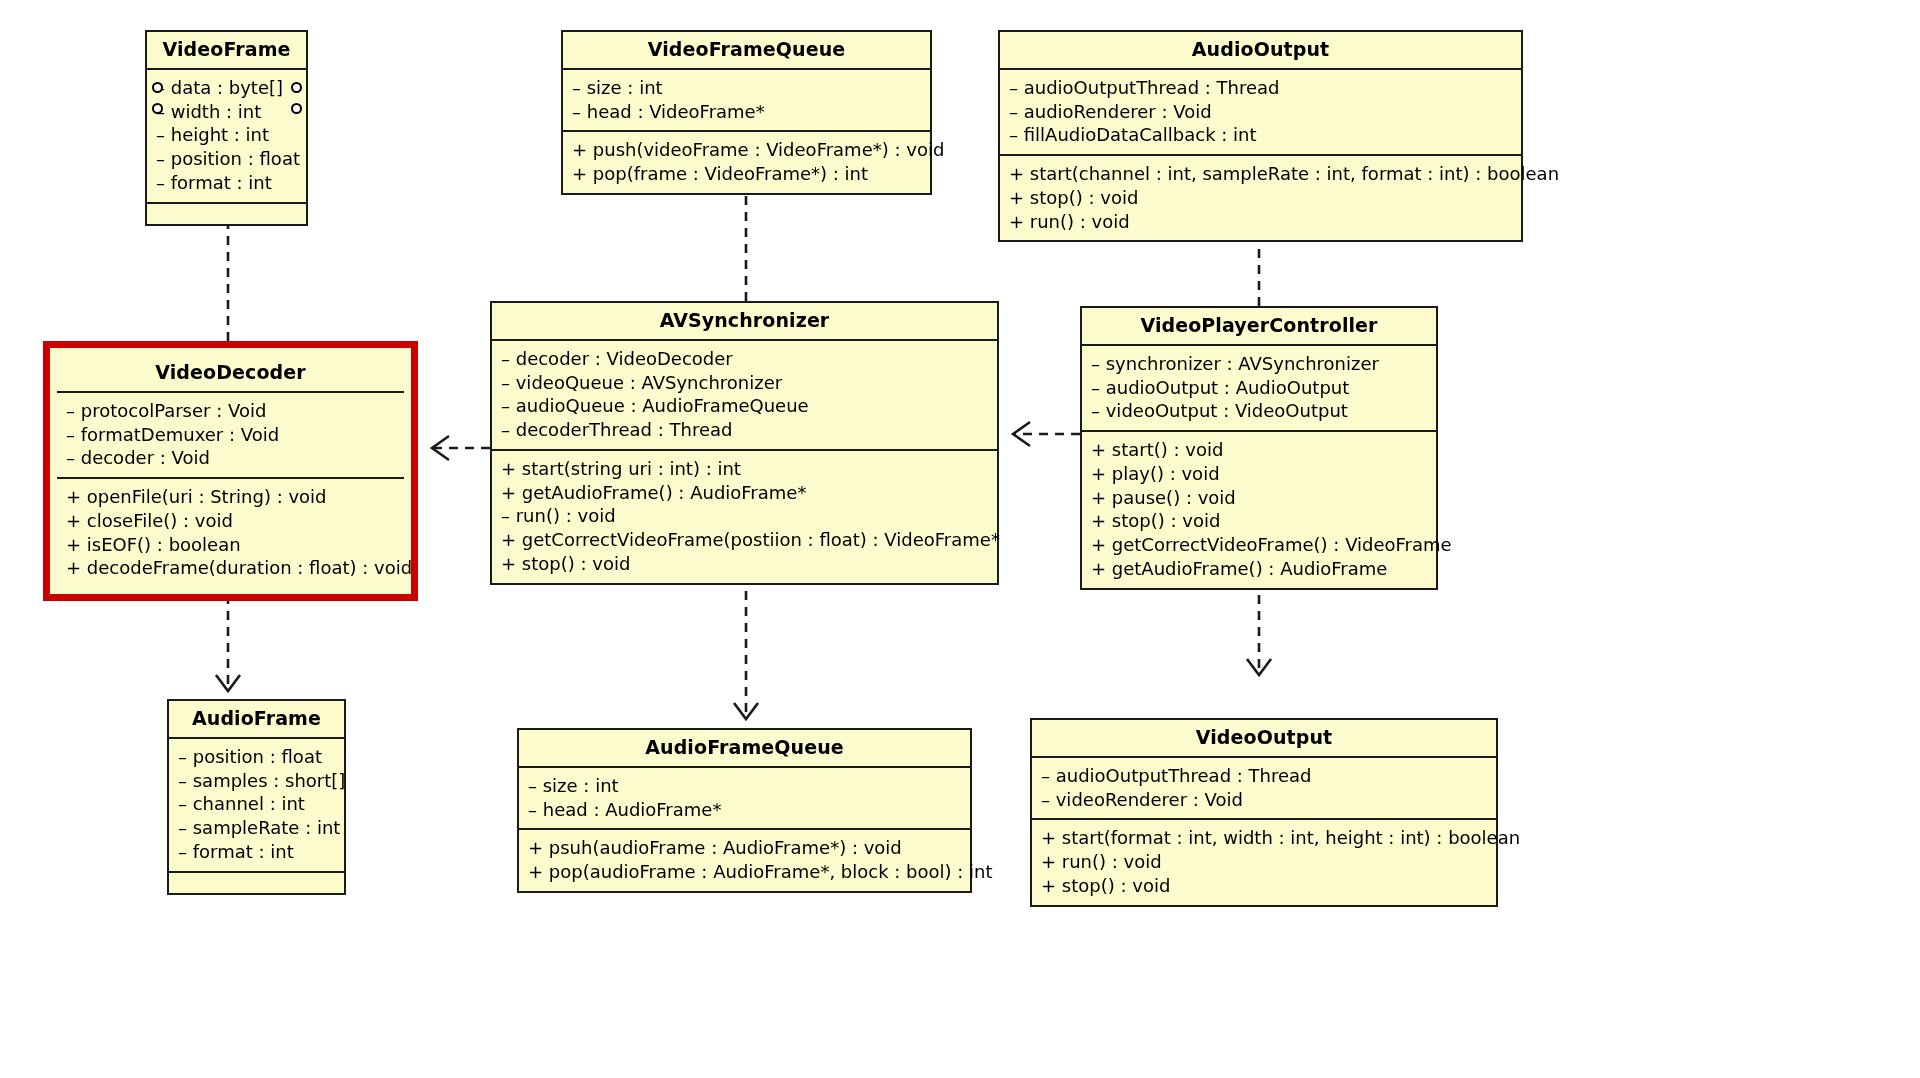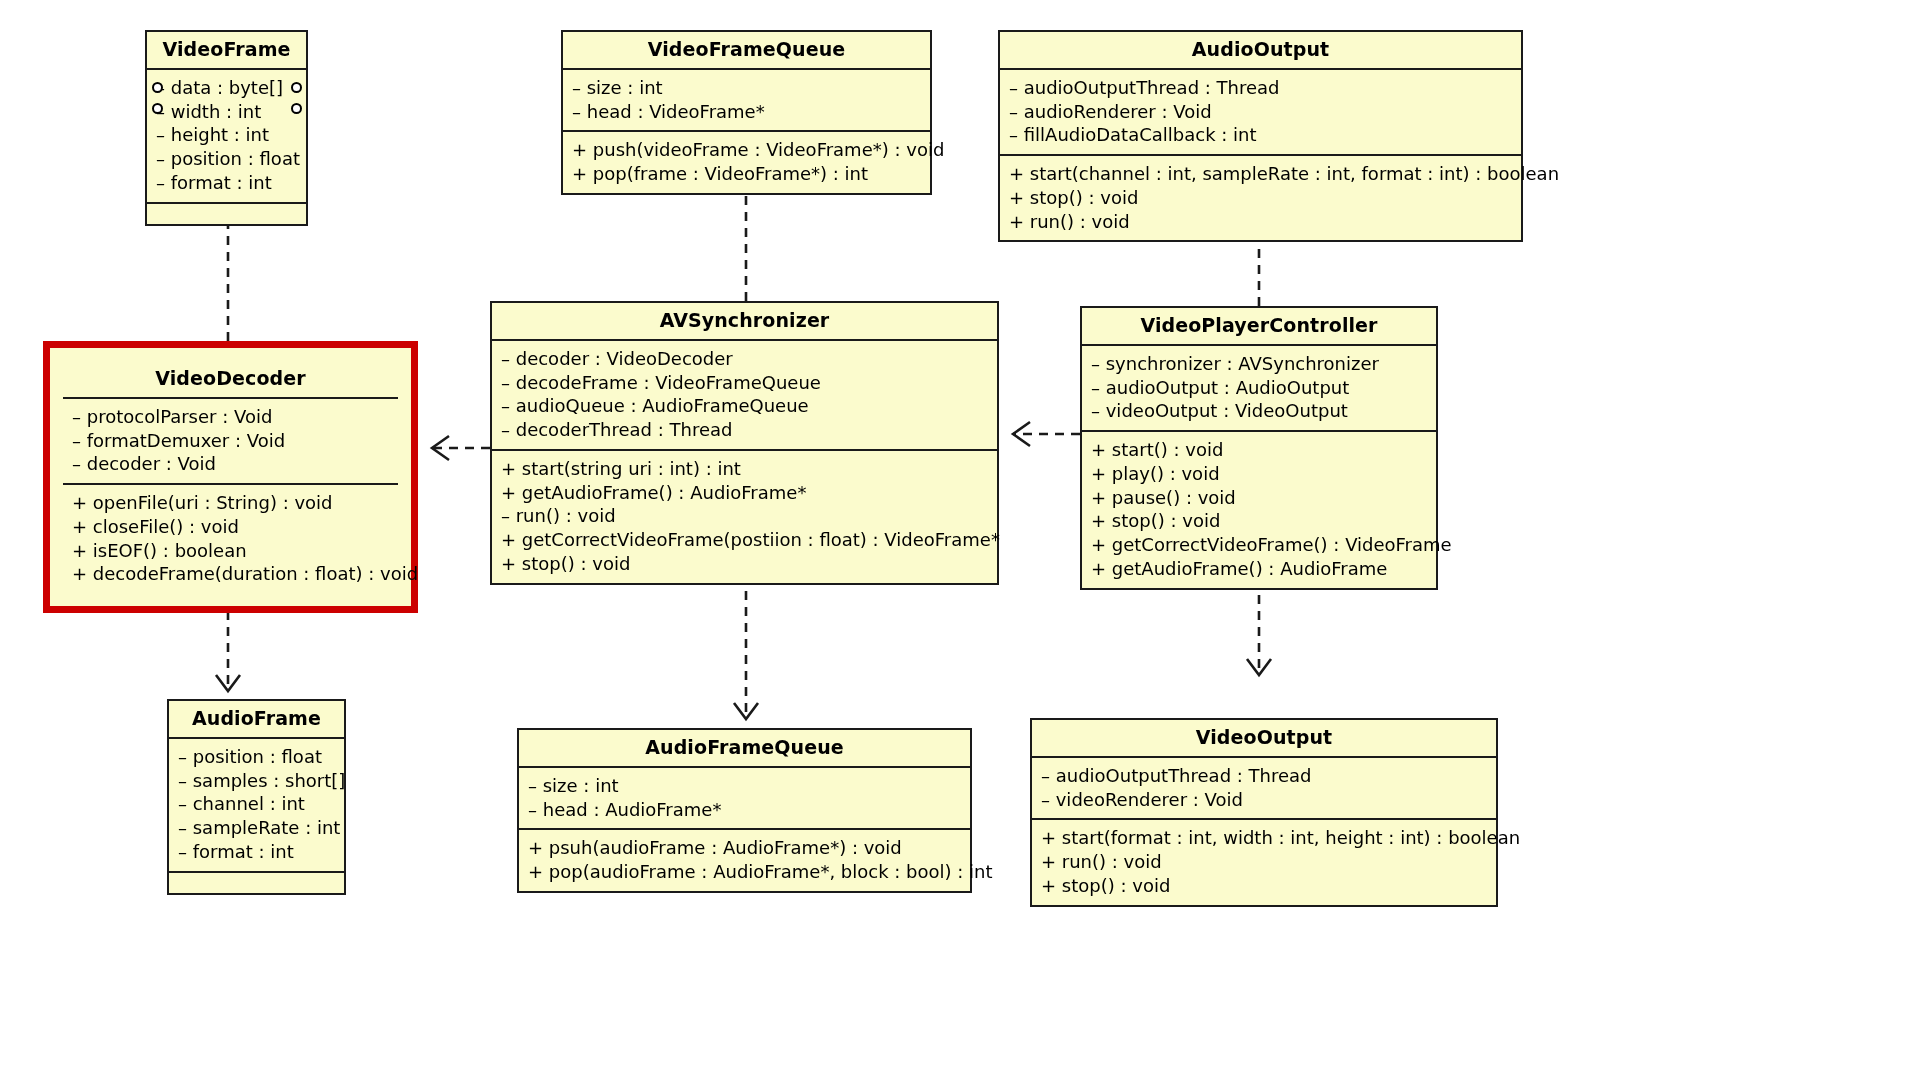--- a/index.html
+++ b/index.html
@@ -27,21 +27,21 @@
   }
   .uml-class {
     position: absolute;
     box-sizing: border-box;
     background: #fbfbcd;
     border: 2px solid #1a1a1a;
     z-index: 2;
   }
   .uml-class.selected {
     border: 7px solid #cc0000;
-    padding: 13px;
+    padding: 7px;
   }
   .cls-title {
     text-align: center;
     font-weight: bold;
     font-size: 19px;
     color: #000;
     padding: 7px 6px 7px 6px;
     border-bottom: 2px solid #1a1a1a;
     background: #fbfbcd;
     line-height: 1.15;
@@ -169,21 +169,21 @@
       <div class="member">+ closeFile() : void</div>
       <div class="member">+ isEOF() : boolean</div>
       <div class="member">+ decodeFrame(duration : float) : void</div>
     </div>
   </div>
 
   <div class="uml-class" style="left:490px; top:301px; width:509px;">
     <div class="cls-title">AVSynchronizer</div>
     <div class="cls-section attrs">
       <div class="member">– decoder : VideoDecoder</div>
-      <div class="member">– decodeFrame : VideoFrameQueue</div>
+      <div class="member">– videoQueue : AVSynchronizer</div>
       <div class="member">– audioQueue : AudioFrameQueue</div>
       <div class="member">– decoderThread : Thread</div>
     </div>
     <div class="cls-section">
       <div class="member">+ start(string uri : int) : int</div>
       <div class="member">+ getAudioFrame() : AudioFrame*</div>
       <div class="member">– run() : void</div>
       <div class="member">+ getCorrectVideoFrame(postiion : float) : VideoFrame*</div>
       <div class="member">+ stop() : void</div>
     </div>

